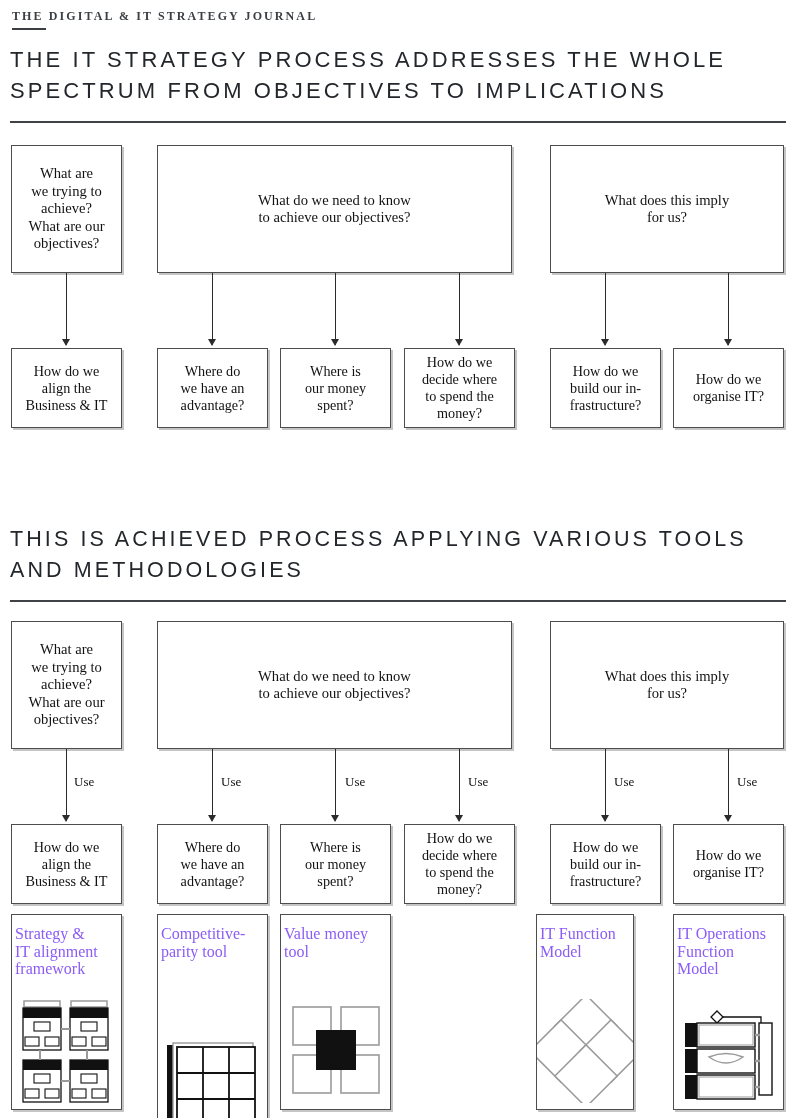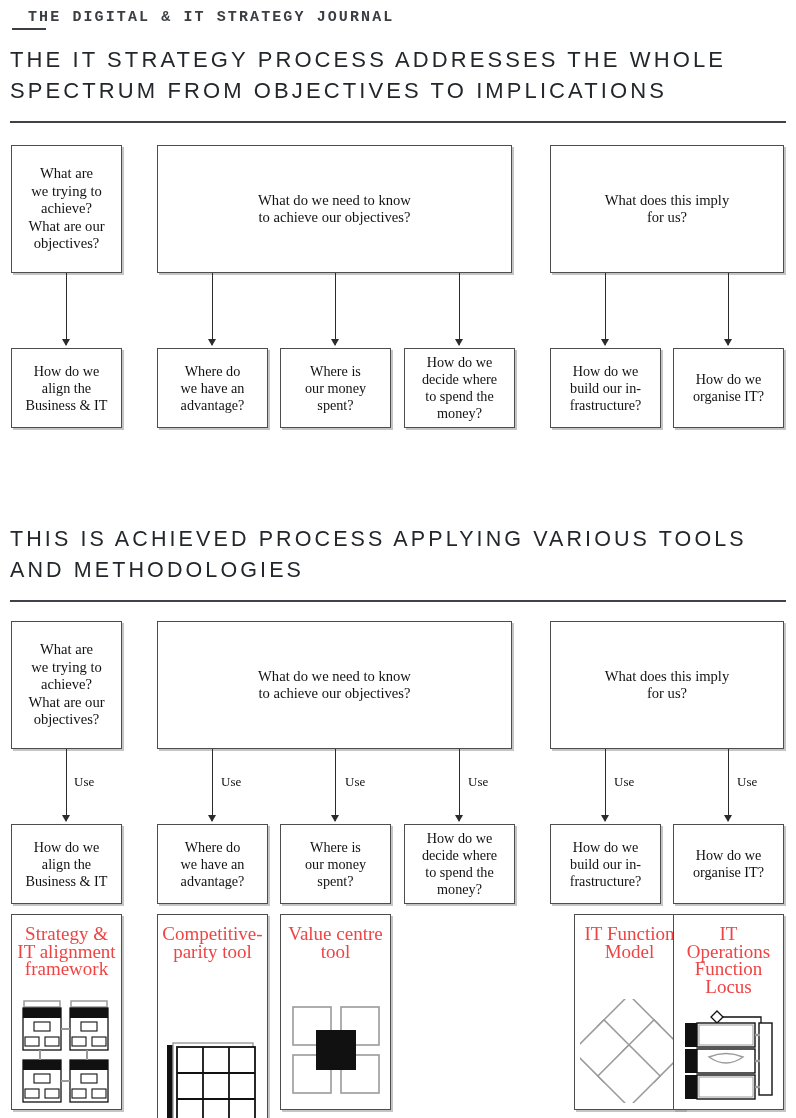--- a/index.html
+++ b/index.html
@@ -9,23 +9,23 @@
     font-family:"Liberation Serif", serif;
     color:#1a1a1a;
     position:relative;
     overflow:hidden;
   }
   .page{position:relative;width:796px;height:1118px;}
 
   
   .kicker{
     position:absolute;left:12px;top:9px;
-    font-family:Liberation Mono, monospace;
-    font-size:15px;letter-spacing:2.1px;font-weight:600;
-    color:#3b3f43;white-space:nowrap;margin-left:16px;
+    font-family:Liberation Serif, serif;
+    font-size:12px;letter-spacing:2.1px;font-weight:600;
+    color:#3b3f43;white-space:nowrap;
   }
   .kicker-rule{
     position:absolute;left:12px;top:28px;width:34px;height:2px;background:#3b3f43;
   }
   .h1{
     position:absolute;left:10px;top:44px;width:780px;
     font-family:"Liberation Sans", sans-serif;
     font-size:22px;letter-spacing:3.1px;line-height:31px;
     font-weight:400;color:#23272b;
     white-space:pre-line;
@@ -73,21 +73,21 @@
   .toolbox{
     position:absolute;
     background:#fff;
     border:1px solid #4d4d4d;
     box-shadow:2px 2px 0 0 rgba(150,150,150,0.55);
     box-sizing:border-box;
     overflow:hidden;
   }
   .tooltitle{
     position:absolute;left:0;right:0;top:10px;
-    text-align:center;font-size:19px;line-height:17.5px;color:#ef4444;
+    font-size:16px;line-height:17.5px;color:#8b5cf6;
     white-space:pre-line;padding:0 3px;
   }
   .toolart{position:absolute;left:0;right:0;bottom:6px;height:104px;}
   .toolart svg{display:block;margin:0 auto;}
 </style>
 </head>
 <body>
 
 <div class="page">
 
@@ -255,55 +255,55 @@
           <line x1="38" y1="14" x2="38" y2="92"></line>
           <line x1="64" y1="14" x2="64" y2="92"></line>
           <line x1="12" y1="40" x2="90" y2="40"></line>
           <line x1="12" y1="66" x2="90" y2="66"></line>
         </g>
       </svg>
     </div>
   </div>
 
   <div class="toolbox" style="left:280px;top:914px;width:111px;height:196px;">
-    <div class="tooltitle">Value centre
+    <div class="tooltitle">Value money
 tool</div>
     <div class="toolart">
       <svg width="98" height="104" viewBox="0 0 98 104">
         <g stroke="#9a9a9a" stroke-width="1.6" fill="#fff">
           <rect x="6" y="8" width="38" height="38"></rect>
           <rect x="54" y="8" width="38" height="38"></rect>
           <rect x="6" y="56" width="38" height="38"></rect>
           <rect x="54" y="56" width="38" height="38"></rect>
         </g>
         <rect x="29" y="31" width="40" height="40" fill="#111"></rect>
       </svg>
     </div>
   </div>
 
 
-  <div class="toolbox" style="left:574px;top:914px;width:111px;height:196px;">
+  <div class="toolbox" style="left:536px;top:914px;width:98px;height:196px;">
     <div class="tooltitle">IT Function
 Model</div>
     <div class="toolart">
       <svg width="100" height="104" viewBox="0 0 100 104">
         <g stroke="#9a9a9a" stroke-width="1.5" fill="#fff">
           <rect x="27" y="5" width="44" height="44" transform="rotate(45 49 27)"></rect>
           <rect x="2" y="30" width="44" height="44" transform="rotate(45 24 52)"></rect>
           <rect x="52" y="30" width="44" height="44" transform="rotate(45 74 52)"></rect>
           <rect x="27" y="55" width="44" height="44" transform="rotate(45 49 77)"></rect>
         </g>
       </svg>
     </div>
   </div>
 
   <div class="toolbox" style="left:673px;top:914px;width:111px;height:196px;">
     <div class="tooltitle">IT Operations
 Function
-Locus</div>
+Model</div>
     <div class="toolart">
       <svg width="100" height="104" viewBox="0 0 100 104">
 
         <g stroke="#111" stroke-width="1.3" fill="none">
           <polygon points="38,12 44,18 38,24 32,18" fill="#fff"></polygon>
           <path d="M44 18 H82 V96"></path>
         </g>
 
         <rect x="80" y="24" width="13" height="72" fill="#fff" stroke="#111" stroke-width="1.4"></rect>
 

